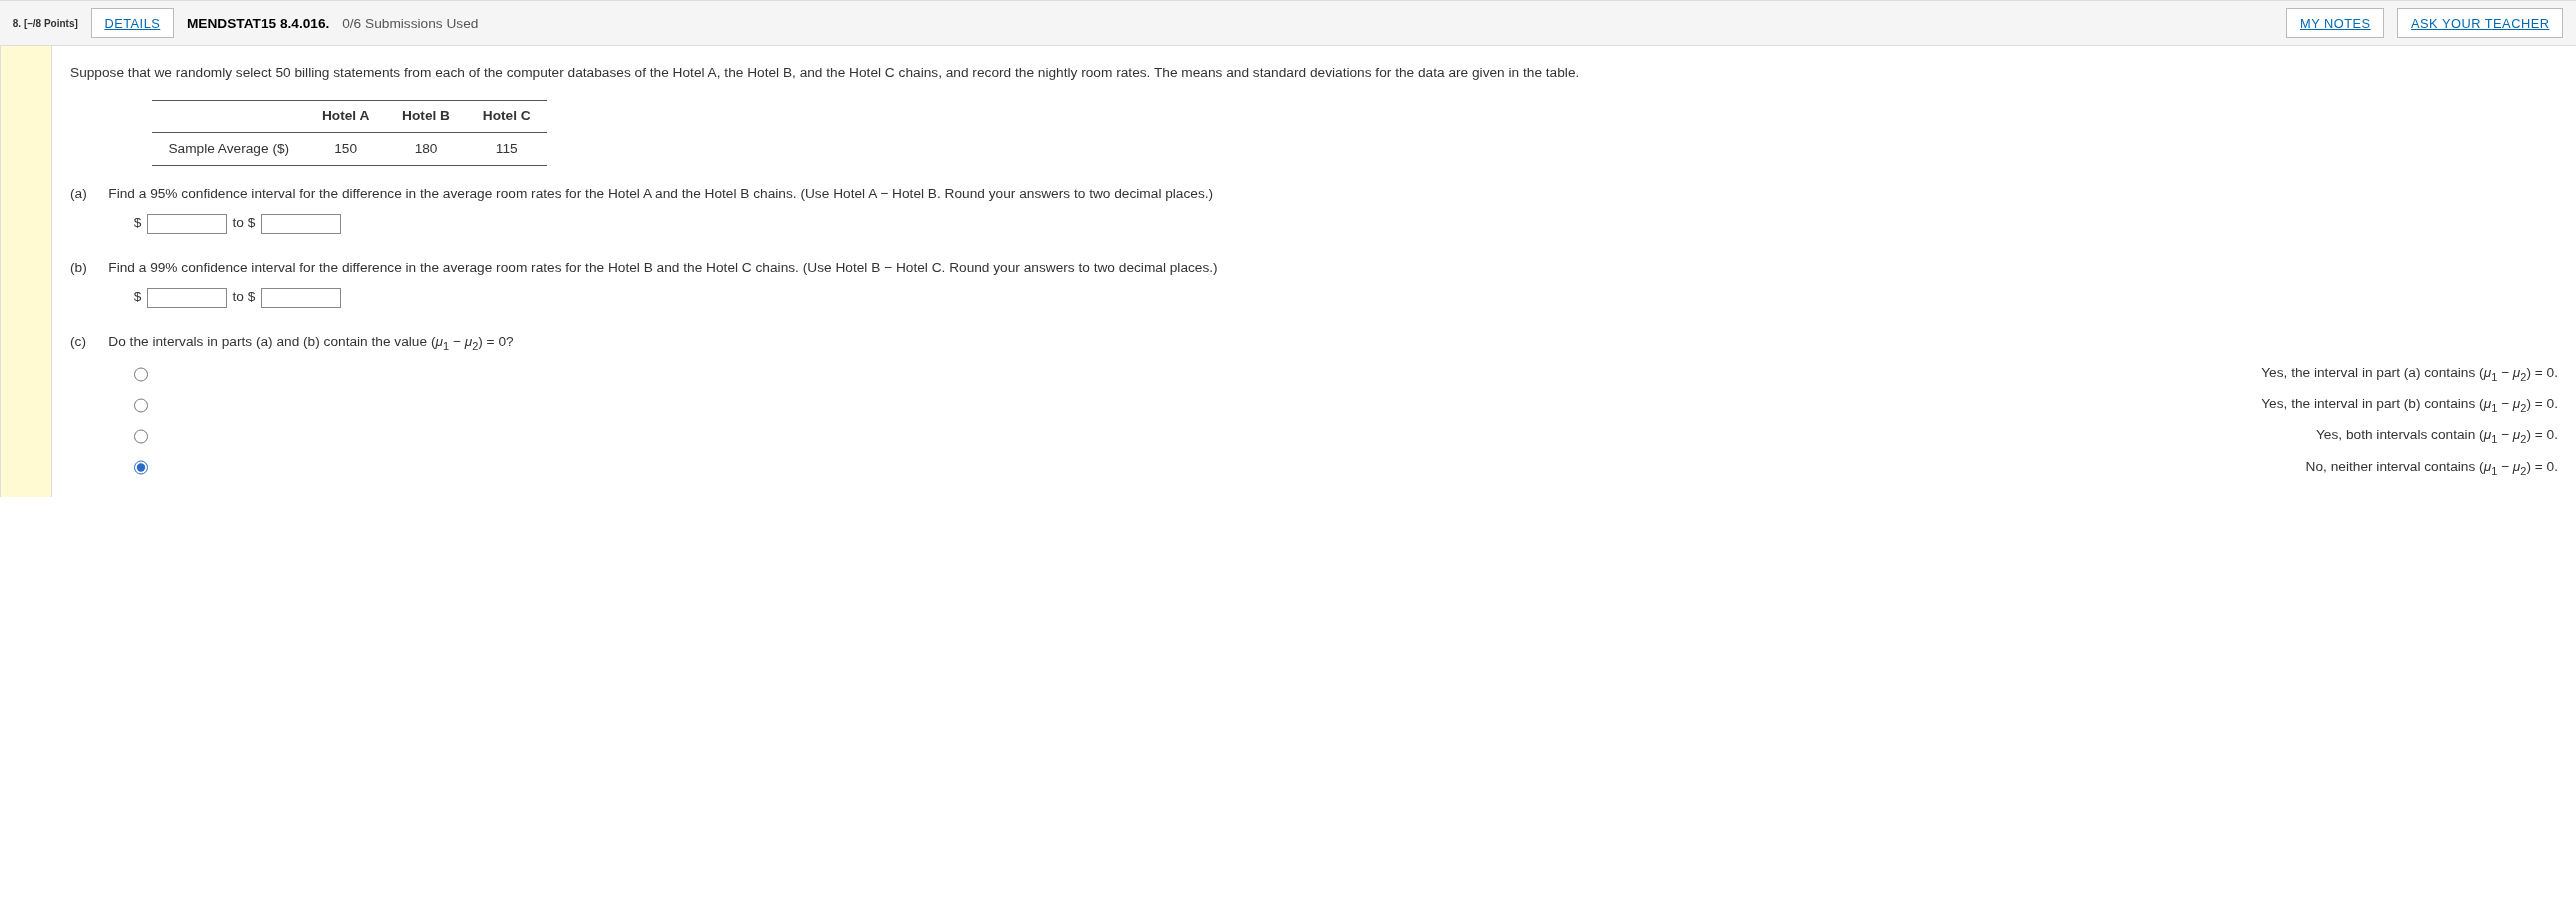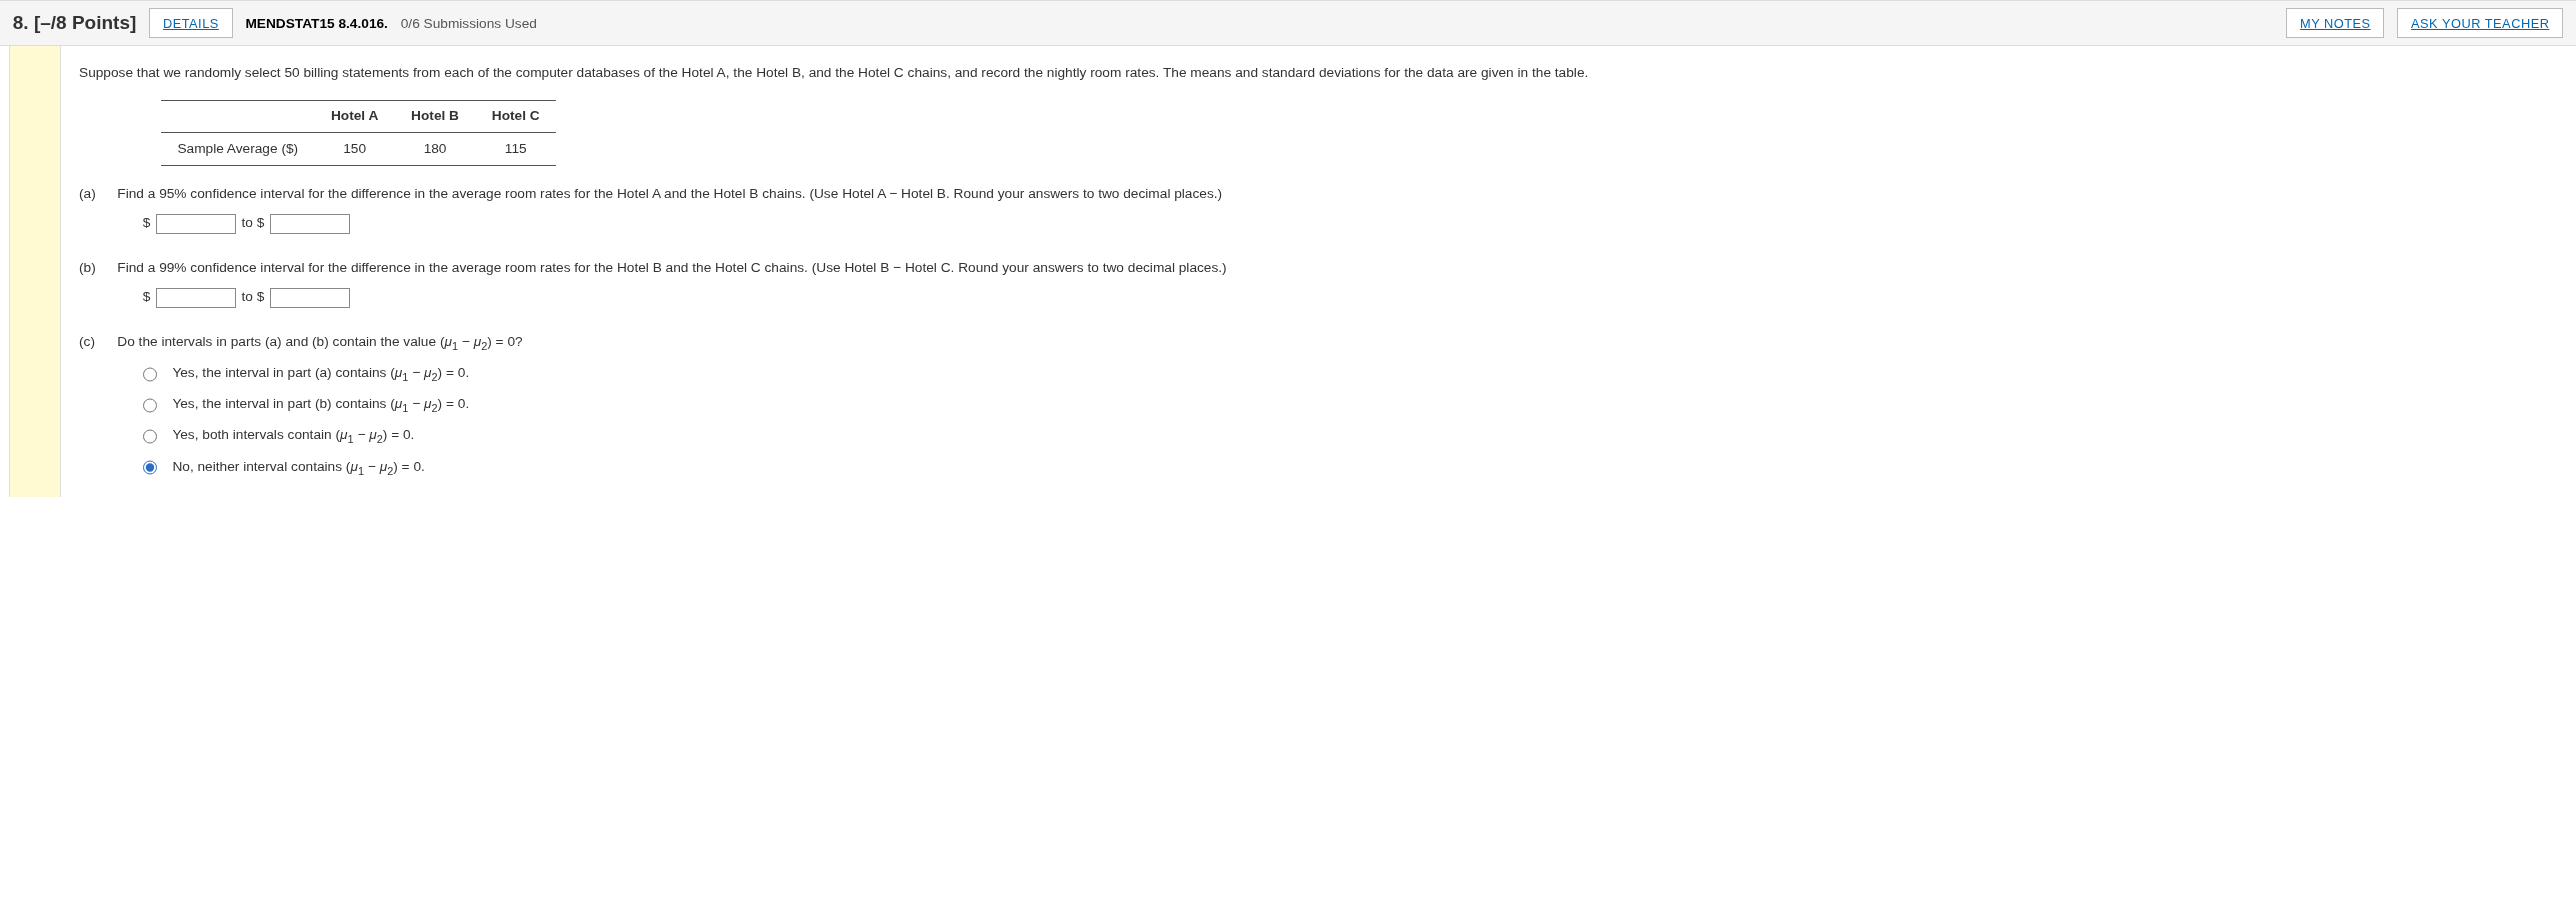--- a/index.html
+++ b/index.html
@@ -15,21 +15,21 @@
     border-left: none;
     border-right: none;
     padding: 7.3px 12.8px;
     display: flex;
     align-items: center;
     gap: 12.8px;
   }
   .qnum {
     font-weight: bold;
     color: #333;
-    font-size: 19px;
+    font-size: 10px;
   }
   .btn {
     background: #fff;
     border: 0.9px solid #bbb;
     color: #0068b3;
     font-weight: 500;
     letter-spacing: 0.5px;
     padding: 6.4px 12.8px;
     font-size: 12.8px;
     cursor: pointer;
@@ -41,21 +41,20 @@
     font-size: 13.7px;
     font-weight: bold;
   }
   .sub-used {
     color: #555;
     font-size: 13.7px;
   }
   .spacer { flex: 1; }
   .content-wrap {
     display: flex;
-    padding-left: 9px;
   }
   .gutter {
     width: 51px;
     min-width: 51px;
     background: #fffad1;
     border-left: 0.9px solid #ddd;
   }
   .content {
     border-left: 0.9px solid #ddd;
     padding: 16.4px 18px 18px 18px;
@@ -103,20 +102,21 @@
     border: 0.9px solid #888;
     font-family: inherit;
     font-size: 12.8px;
     padding: 0.9px 3.6px;
   }
   .radio-opt {
     display: flex;
     align-items: center;
     gap: 15px;
     margin: 9px 0 0 25.5px;
+    justify-content: space-between;
   }
   .radio-opt input[type=radio] {
     width: 14.6px; height: 14.6px;
     accent-color: #2a6bc5;
   }
   .math-sub { font-style: italic; }
   sub { font-size: 0.8em; }
 </style>
 </head>
 <body>

